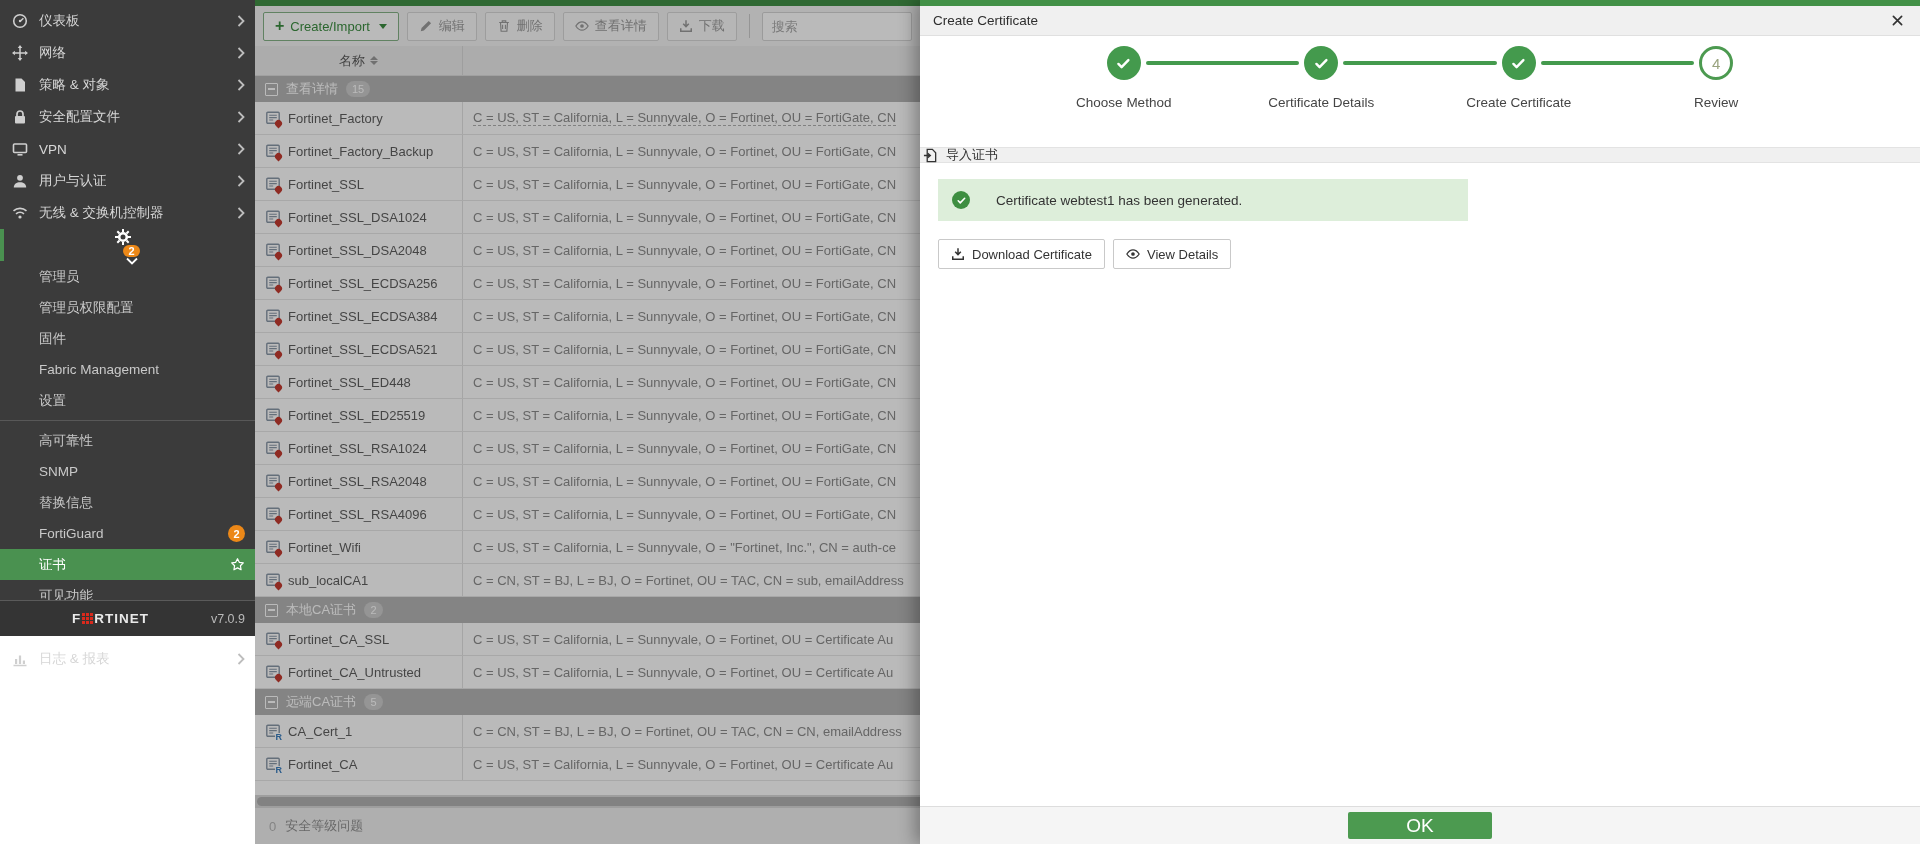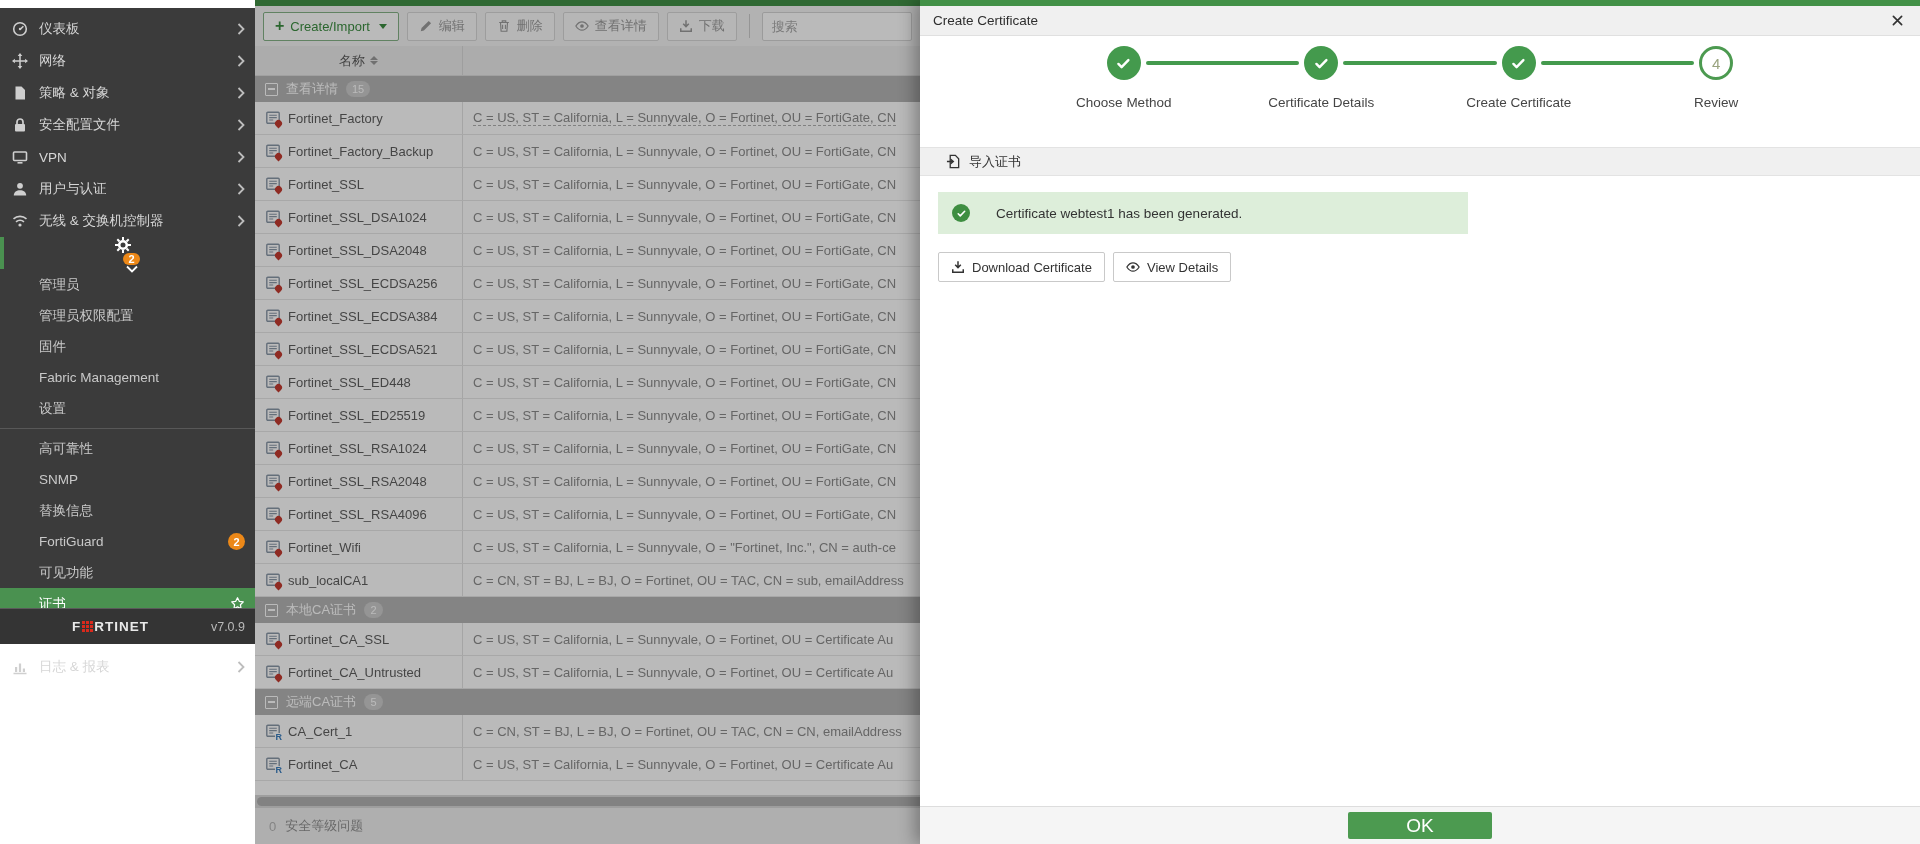--- a/index.html
+++ b/index.html
@@ -1,21 +1,21 @@
 <!DOCTYPE html>
 <html><head>
 <meta charset="utf-8">
 <style>
   * { box-sizing: border-box; margin: 0; padding: 0; }
   html,body { width:1920px; height:844px; overflow:hidden; }
   body { font-family:"Liberation Sans", sans-serif; position:relative; background:#fff; }
   svg.ic { display:block; }
 
   
-  .sidebar { position:absolute; left:0; top:8px; width:255px; height:636px; background:#3b3b3b; z-index:20; }
+  .sidebar { position:absolute; left:0; top:0; width:255px; height:636px; background:#3b3b3b; z-index:20; }
   .nav { padding-top:5px; }
   .nav-item { height:32px; display:flex; align-items:center; padding:0 10px 0 12px; color:#d6d6d6; font-size:13.5px; cursor:pointer; position:relative; }
   .nav-item .nicon { width:16px; height:16px; margin-right:11px; color:#cfcfcf; flex:0 0 16px; }
   .nav-item .nicon svg { width:16px; height:16px; }
   .nav-item .nlabel { flex:1; white-space:nowrap; overflow:hidden; }
   .nav-item .nchev { width:8px; height:12px; color:#bdbdbd; margin-left:6px; }
   .nav-item .nchev svg { width:8px; height:12px; }
   .nav-item .nchevd { width:12px; height:8px; color:#fff; margin-left:6px; }
   .nav-item .nchevd svg { width:12px; height:8px; }
   .nav-item.sub { height:31px; padding-left:39px; color:#c9c9c9; }
@@ -83,21 +83,21 @@
   .m-close { width:20px; height:20px; display:flex; align-items:center; justify-content:center; color:#333; cursor:pointer; }
   .m-close svg { width:11px; height:11px; }
   .steps { display:flex; padding:10px 105px 0 105px; }
   .step { flex:1; display:flex; flex-direction:column; align-items:center; position:relative; }
   .step .circle { width:34px; height:34px; border-radius:50%; display:flex; align-items:center; justify-content:center; z-index:2; }
   .step .circle.done { background:#449a4d; color:#fff; }
   .step .circle.done svg { width:17px; height:17px; }
   .step .circle.current { background:#fff; border:3px solid #4c9a50; color:#99a37e; font-size:15px; }
   .step .slabel { margin-top:15px; font-size:13.5px; color:#454545; }
   .step + .step::before { content:""; position:absolute; top:15px; left:calc(-50% + 22px); width:calc(100% - 44px); height:4px; border-radius:2px; background:#449a4d; }
-  .m-section { margin-top:37px; height:29px; background:#f0f0f0; border-top:1px solid #e3e3e3; border-bottom:1px solid #e3e3e3; display:flex; align-items:center; gap:8px; padding:0 26px; font-size:13px; color:#333; }
+  .m-section { margin-top:37px; height:16px; background:#f0f0f0; border-top:1px solid #e3e3e3; border-bottom:1px solid #e3e3e3; display:flex; align-items:center; gap:8px; padding:0 3px; font-size:13px; color:#333; }
   .m-section svg { width:15px; height:15px; color:#333; }
   .alert { margin:16px 18px 0 18px; width:530px; background:#ddeeda; padding:12px 14px; display:flex; align-items:center; gap:26px; font-size:13.5px; color:#333; }
   .alert .acheck { width:18px; height:18px; border-radius:50%; background:#3e8e41; color:#fff; display:flex; align-items:center; justify-content:center; flex:0 0 18px; }
   .alert .acheck svg { width:11px; height:11px; }
   .m-actions { display:flex; gap:8px; margin:18px 18px 0 18px; }
   .mbtn { display:flex; align-items:center; gap:7px; height:30px; padding:0 12px; background:#fff; border:1px solid #c9c9c9; border-radius:2px; font-size:13px; color:#333; cursor:pointer; }
   .mbtn svg { width:14px; height:14px; color:#333; }
   .m-footer { margin-top:auto; height:38px; background:#f5f5f5; border-top:1px solid #ddd; display:flex; align-items:center; justify-content:center; }
   .okbtn { width:144px; height:27px; background:#4c9a50; color:#fff; border:none; font-size:19px; border-radius:2px; cursor:pointer; font-family:"Liberation Sans",sans-serif; }
 </style>
@@ -318,30 +318,30 @@
     <div class="nav-item sub">
       <span class="nlabel">SNMP</span>
     </div>
     <div class="nav-item sub">
       <span class="nlabel">替换信息</span>
     </div>
     <div class="nav-item sub">
       <span class="nlabel">FortiGuard</span>
       <span class="nav-badge">2</span>
     </div>
-    <div class="nav-item sub">
-      <span class="nlabel">可见功能</span>
-    </div>
     <div class="nav-item sub selected">
       <span class="nlabel">证书</span>
       <span class="star">
           <svg class="ic">
             <use href="#s-star"></use>
           </svg>
         </span>
+    </div>
+    <div class="nav-item sub">
+      <span class="nlabel">可见功能</span>
     </div>
     <div class="nav-item">
       <span class="nicon">
           <svg class="ic">
             <use href="#s-fabric"></use>
           </svg>
         </span>
       <span class="nlabel">Security Fabric</span>
       <span class="nchev">
           <svg class="ic">

